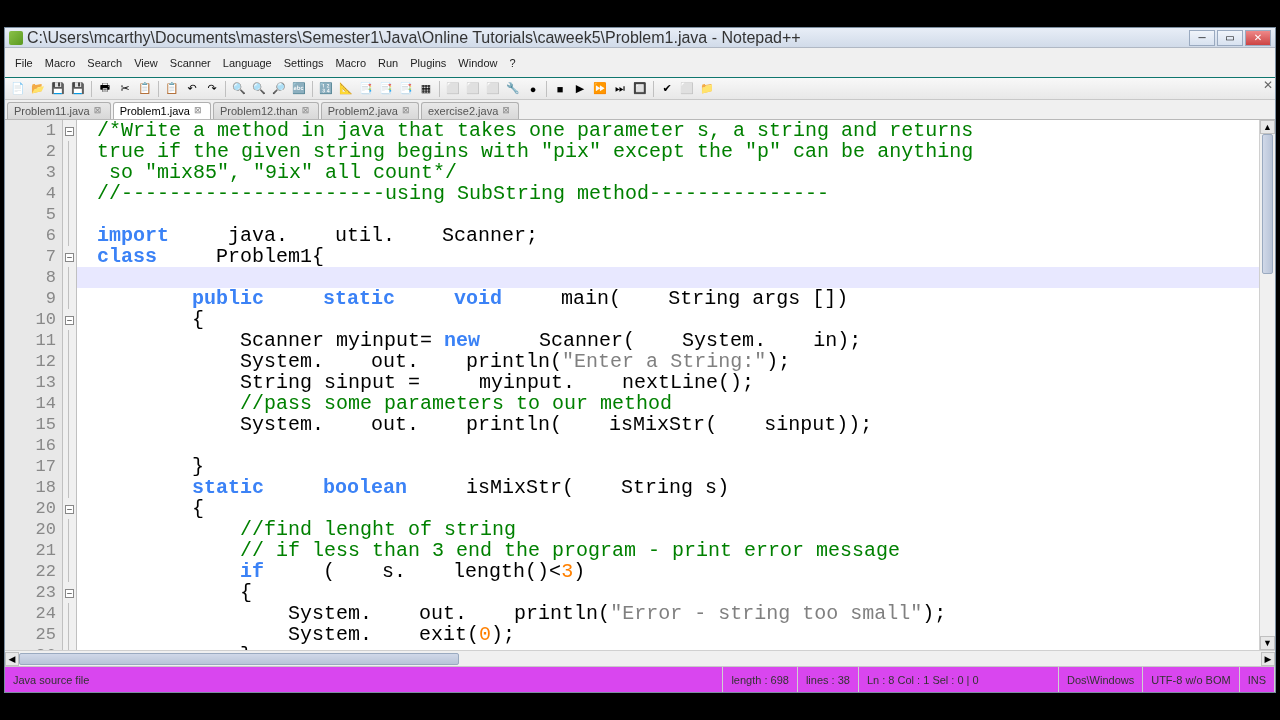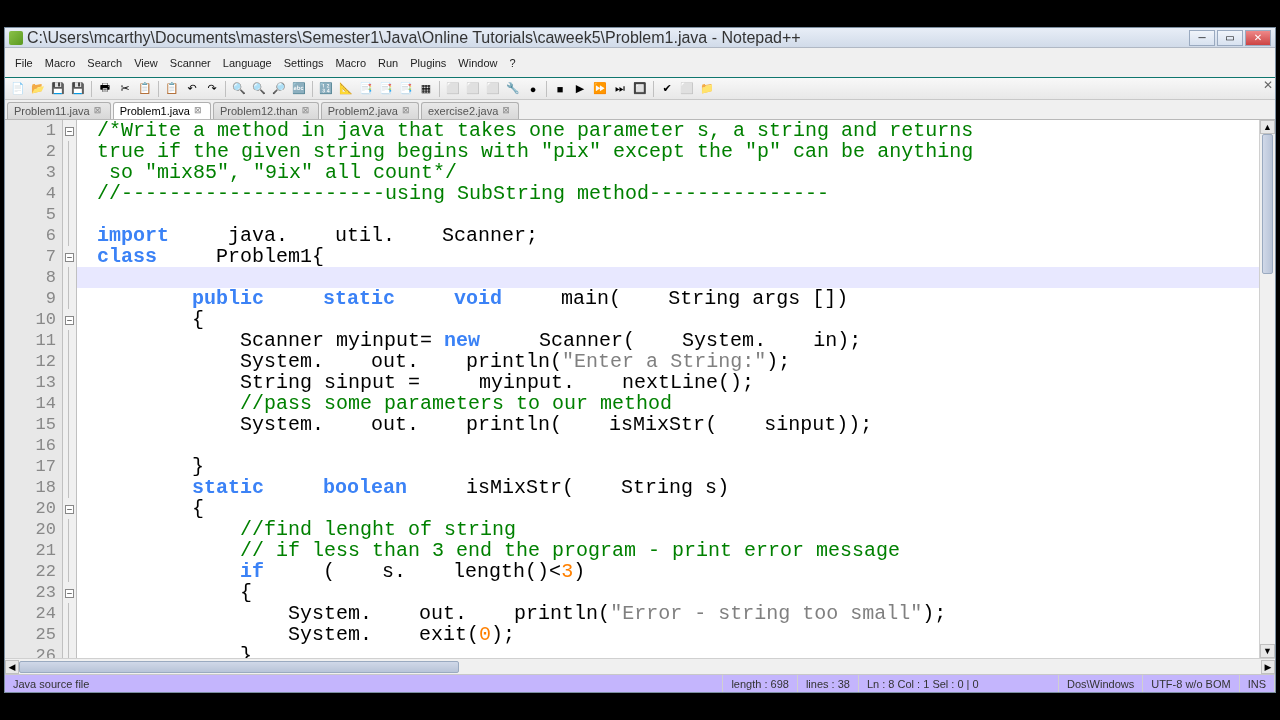--- a/index.html
+++ b/index.html
@@ -34,21 +34,21 @@
 .c-num { color: #ff8000; }
 .c-op { color: #000; }
 .c-id { color: #000; margin-left: 47px; }
 .scrollbar-v { width: 16px; background: #f0f0f0; border-left: 1px solid #d0d0d0; position: relative; }
 .scrollbar-v .thumb { position: absolute; left: 2px; right: 2px; top: 14px; height: 140px; background: linear-gradient(to right,#d0d8e8,#b8c4d8); border: 1px solid #9aaac0; border-radius: 2px; }
 .scrollbar-v .arrow { position: absolute; left:0; right:0; height:14px; display:flex; align-items:center; justify-content:center; font-size:9px; background:#e8e8e8; border:1px solid #c0c0c0;}
 .scroll-h { height: 16px; background: #f0f0f0; border-top: 1px solid #d0d0d0; display:flex; align-items:center;}
 .scroll-h .arrow{ width:14px; height:14px; background:#e8e8e8; border:1px solid #c0c0c0; display:flex;align-items:center;justify-content:center;font-size:9px;}
 .scroll-h .track{ flex:1; position:relative; height:14px;}
 .scroll-h .thumb{ position:absolute; left:0; width:440px; top:1px; bottom:1px; background:linear-gradient(to bottom,#d0d8e8,#b8c4d8); border:1px solid #9aaac0; border-radius:2px;}
-.status-bar { height: 18px; background: #c4b5fd; border-top: 1px solid #c8c8c8; display: flex; align-items: center; font-size: 11px; color: #333; }
+.status-bar { height: 26px; background: #d946ef; border-top: 1px solid #c8c8c8; display: flex; align-items: center; font-size: 11px; color: #333; }
 .status-cell { padding: 0 8px; border-right: 1px solid #d0d0d0; height: 100%; display: flex; align-items: center; }
 .status-cell:first-child { flex: 1; }
 .close-x { position:absolute; top:50px; right:2px; font-size:12px; color:#666; cursor:pointer;}
 </style>
 </head>
 <body>
 
 <div class="app-window">
 
   <div class="title-bar">

